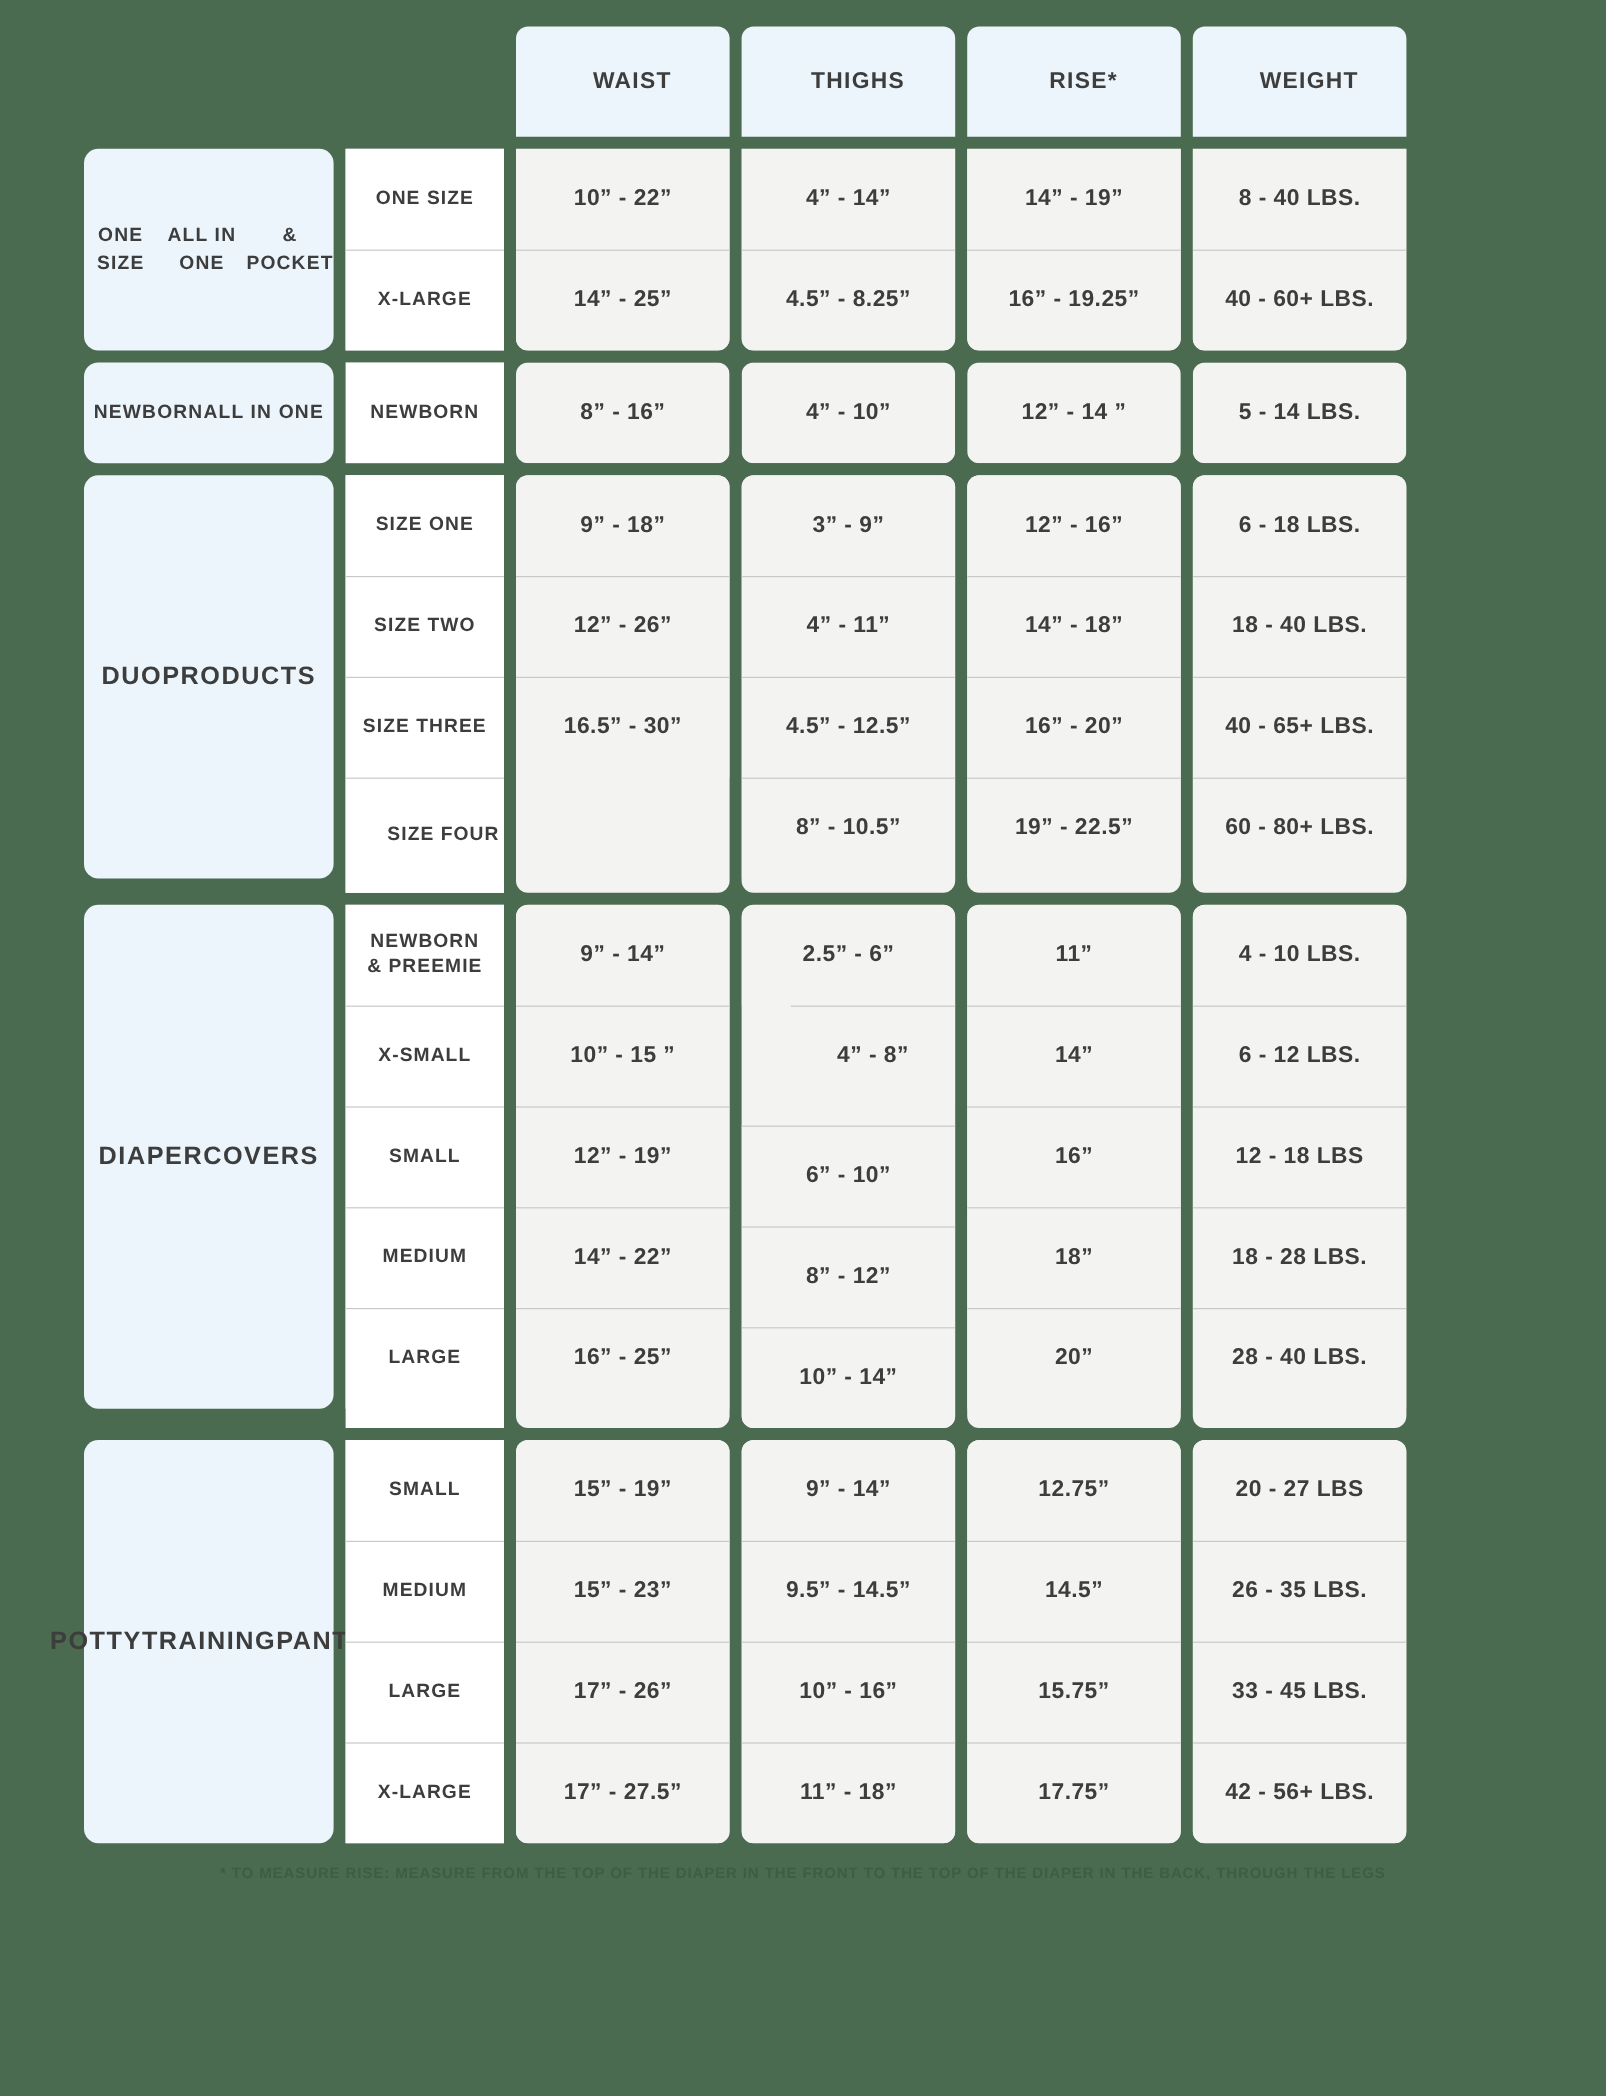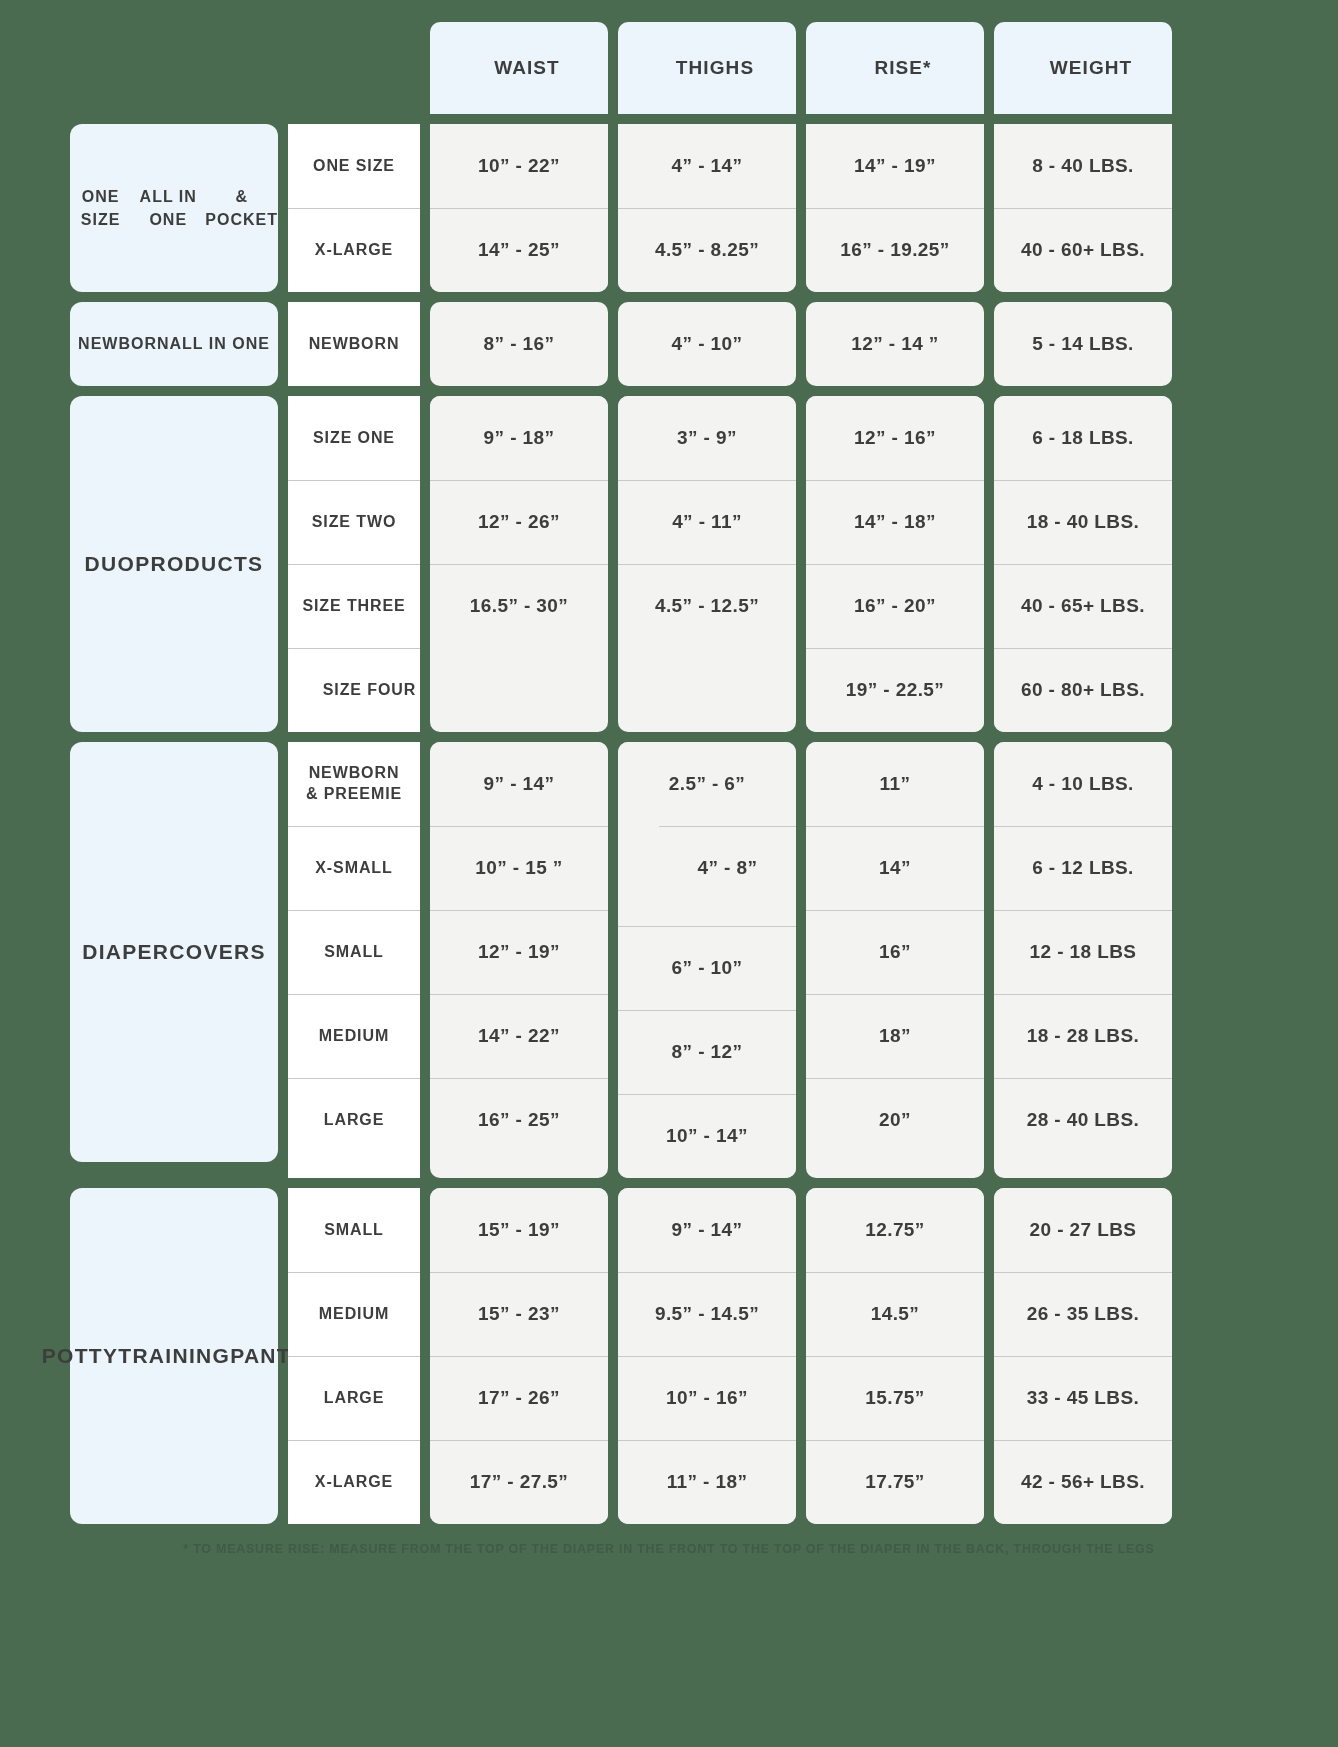--- a/index.html
+++ b/index.html
@@ -190,31 +190,32 @@
       </div>
       <div class="section">
         <div class="cat-cell" style="height: 336px;">
           <div>DUO</div>
           <div>PRODUCTS</div>
         </div>
         <div class="col-stack size-col">
           <div class="cell" style="height: 84px;">SIZE ONE</div>
           <div class="cell" style="height: 84px;">SIZE TWO</div>
           <div class="cell" style="height: 84px;">SIZE THREE</div>
-          <div class="cell" style="height: 84px; padding-left: 31px;">SIZE FOUR</div>
+          <div class="cell" style="height: 96px; padding-left: 31px;">SIZE FOUR</div>
         </div>
         <div class="col-stack val-col">
           <div class="cell" style="height: 84px;">9” - 18”</div>
           <div class="cell" style="height: 84px;">12” - 26”</div>
           <div class="cell" style="height: 84px;">16.5” - 30”</div>
         </div>
         <div class="col-stack val-col">
           <div class="cell" style="height: 84px;">3” - 9”</div>
           <div class="cell" style="height: 84px;">4” - 11”</div>
           <div class="cell" style="height: 84px;">4.5” - 12.5”</div>
+          <div class="cell" style="height: 84px;">8” - 10.5”</div>
         </div>
         <div class="col-stack val-col">
           <div class="cell" style="height: 84px;">12” - 16”</div>
           <div class="cell" style="height: 84px;">14” - 18”</div>
           <div class="cell" style="height: 84px;">16” - 20”</div>
           <div class="cell" style="height: 84px;">19” - 22.5”</div>
         </div>
         <div class="col-stack val-col">
           <div class="cell" style="height: 84px;">6 - 18 LBS.</div>
           <div class="cell" style="height: 84px;">18 - 40 LBS.</div>

